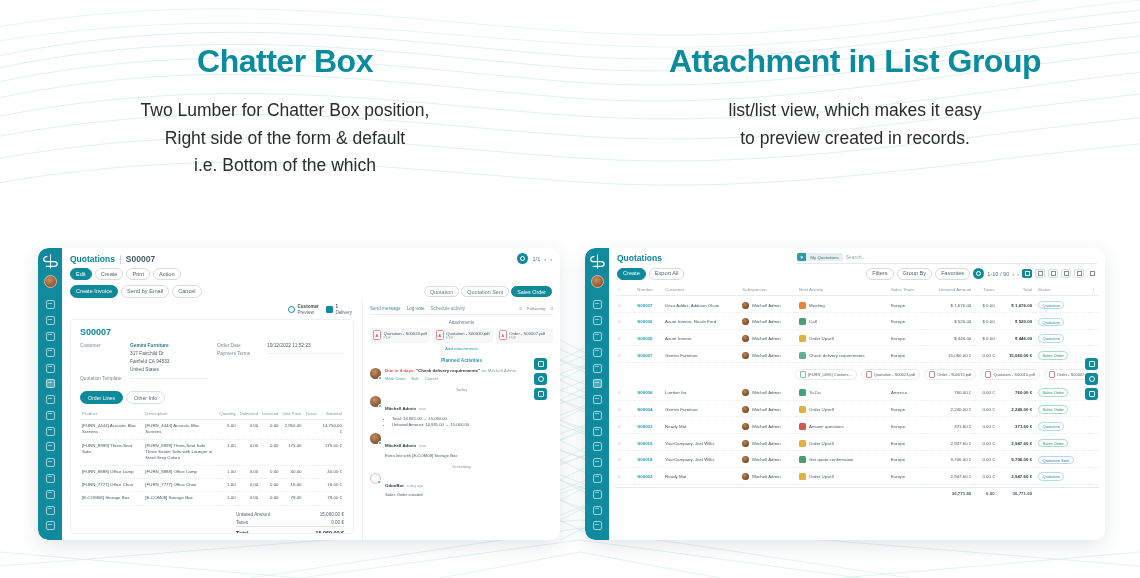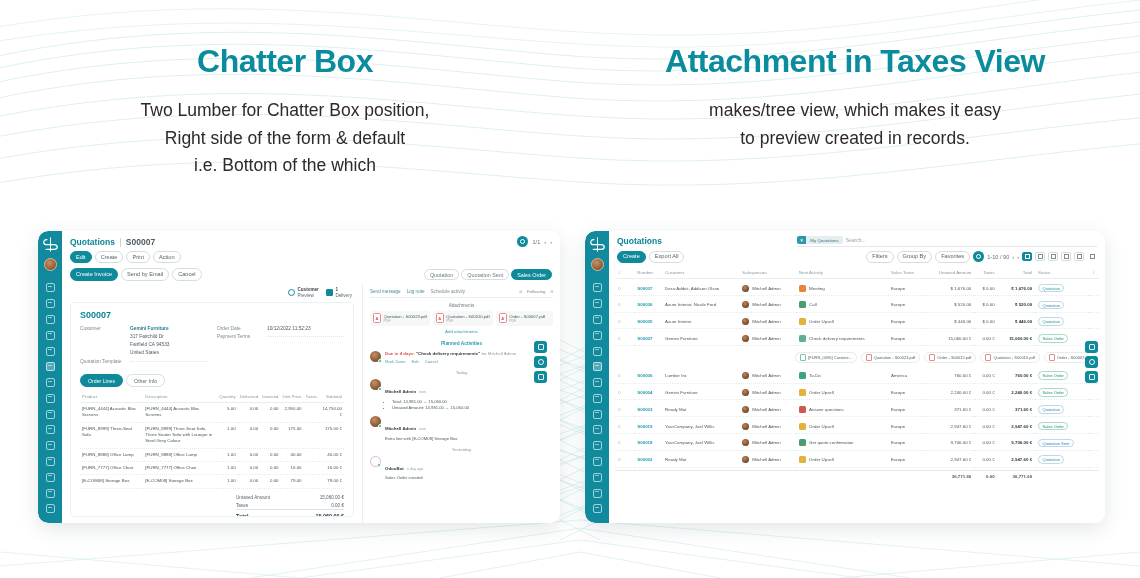--- a/index.html
+++ b/index.html
@@ -13,21 +13,21 @@
   }
   .bg-waves { position:absolute; inset:0; z-index:0; pointer-events:none; }
   .hero { position:absolute; top:0; left:0; width:1140px; height:215px; z-index:2; display:flex; }
   .hero-col { flex:1; text-align:center; padding-top:44px; }
   .hero-title {
     font-size:32px; font-weight:bold; color:#0a8b9e; letter-spacing:-0.5px;
     line-height:1.1;
   }
   .hero-sub { margin-top:18px; font-size:17.5px; line-height:1.58; color:#2b2b2b; }
 
-  .panels { position:absolute; top:231px; left:0; width:1041px; height:295px; z-index:3; }
+  .panels { position:absolute; top:248px; left:0; width:1041px; height:295px; z-index:3; }
 
   
   .win {
     position:absolute; background:#fff; border-radius:10px;
     box-shadow:0 6px 20px rgba(30,60,80,0.13);
     overflow:hidden; display:flex;
   }
   .win-left { left:38px; top:0; width:522px; height:292px; }
   .win-right { left:585px; top:0; width:520px; height:292px; }
 
@@ -248,23 +248,23 @@
 <div class="hero">
   <div class="hero-col">
     <div class="hero-title">Chatter Box</div>
     <div class="hero-sub">
       <div>Two Lumber for Chatter Box position,</div>
       <div>Right side of the form &amp; default</div>
       <div>i.e. Bottom of the which</div>
     </div>
   </div>
   <div class="hero-col">
-    <div class="hero-title">Attachment in Taxes View</div>
+    <div class="hero-title">Attachment in List Group</div>
     <div class="hero-sub">
-      <div>makes/tree view, which makes it easy</div>
+      <div>list/list view, which makes it easy</div>
       <div>to preview created in records.</div>
     </div>
   </div>
 </div>
 
 <div class="panels">
 
   <div class="win win-left">
     <div class="appbar">
       <svg class="logo" viewBox="0 0 24 24">

